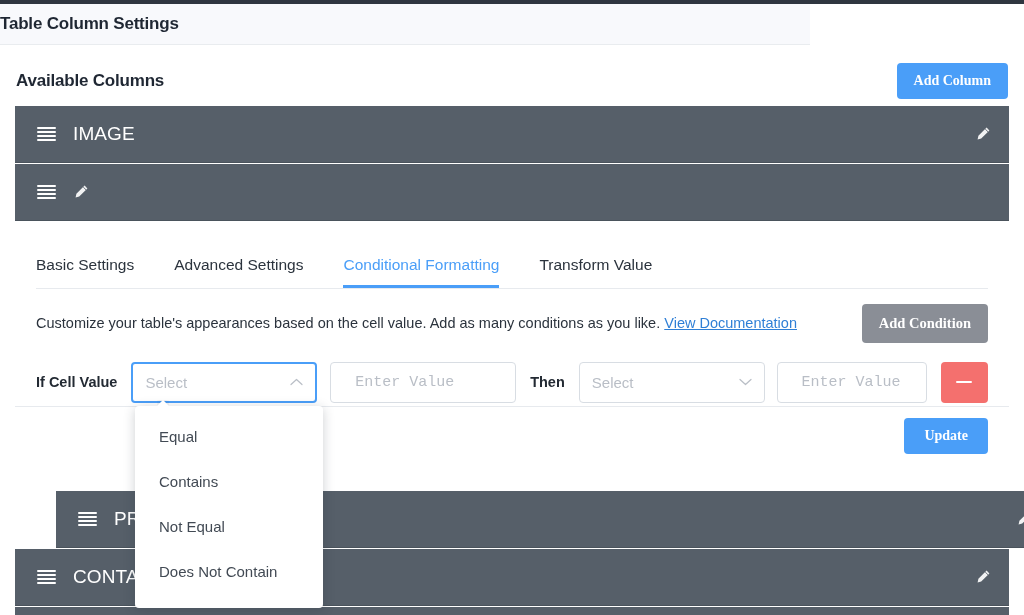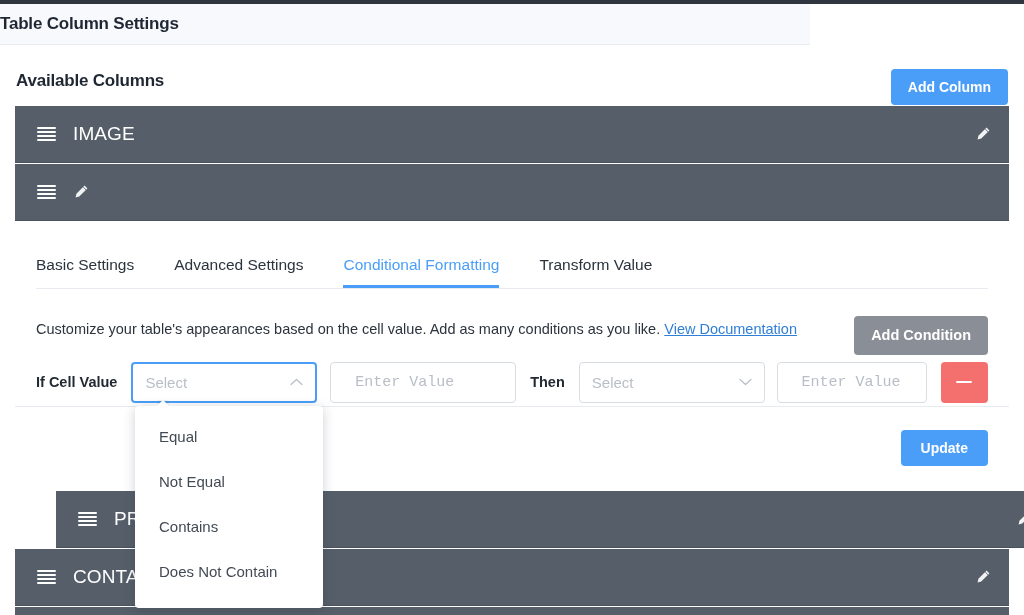--- a/index.html
+++ b/index.html
@@ -58,27 +58,26 @@
   }
   .avail-title {
     font-size: 17px;
     font-weight: bold;
     color: #1f2733;
     letter-spacing: -0.2px;
   }
   .btn {
     border: none;
     border-radius: 4px;
-    font-family: Liberation Sans, sans-serif;
+    font-family: Liberation Serif, serif;
     font-size: 14px;
     font-weight: bold;
     color: #ffffff;
     cursor: pointer;
     line-height: 1;
-    margin-top: 12px;
   }
   .btn-primary { background: #4a9ef8; }
   .btn-add-column { padding: 11px 17px; }
   .btn-gray { background: #8a8e96; }
   .btn-add-condition { padding: 12px 17px; font-size: 14.5px; }
   .btn-update { padding: 11px 20px; }
 
   
   .col-row {
     position: absolute;
@@ -434,18 +433,18 @@
       <path d="M11.6 1.6l2.8 2.8-8.2 8.2-3.6.8.8-3.6 8.2-8.2z" fill="#ffffff"></path>
       <path d="M10.2 3l2.8 2.8" stroke="#565f69" stroke-width="0.9"></path>
     </svg>
   </div>
 
   <div class="col-row" id="row-extra"></div>
 
   <div class="dropdown">
     <span class="dropdown-caret"></span>
     <div class="dropdown-item">Equal</div>
+    <div class="dropdown-item">Contains</div>
     <div class="dropdown-item">Not Equal</div>
-    <div class="dropdown-item">Contains</div>
     <div class="dropdown-item">Does Not Contain</div>
   </div>
 
 </div>
 
 </body></html>

